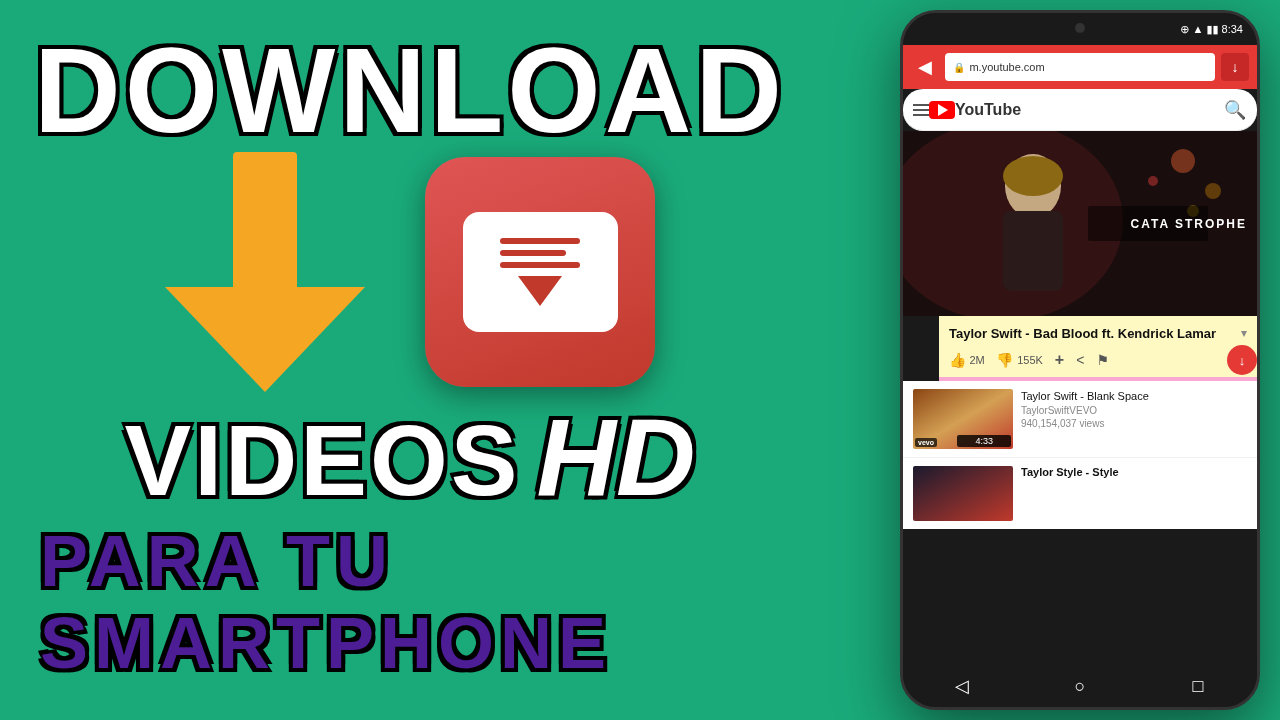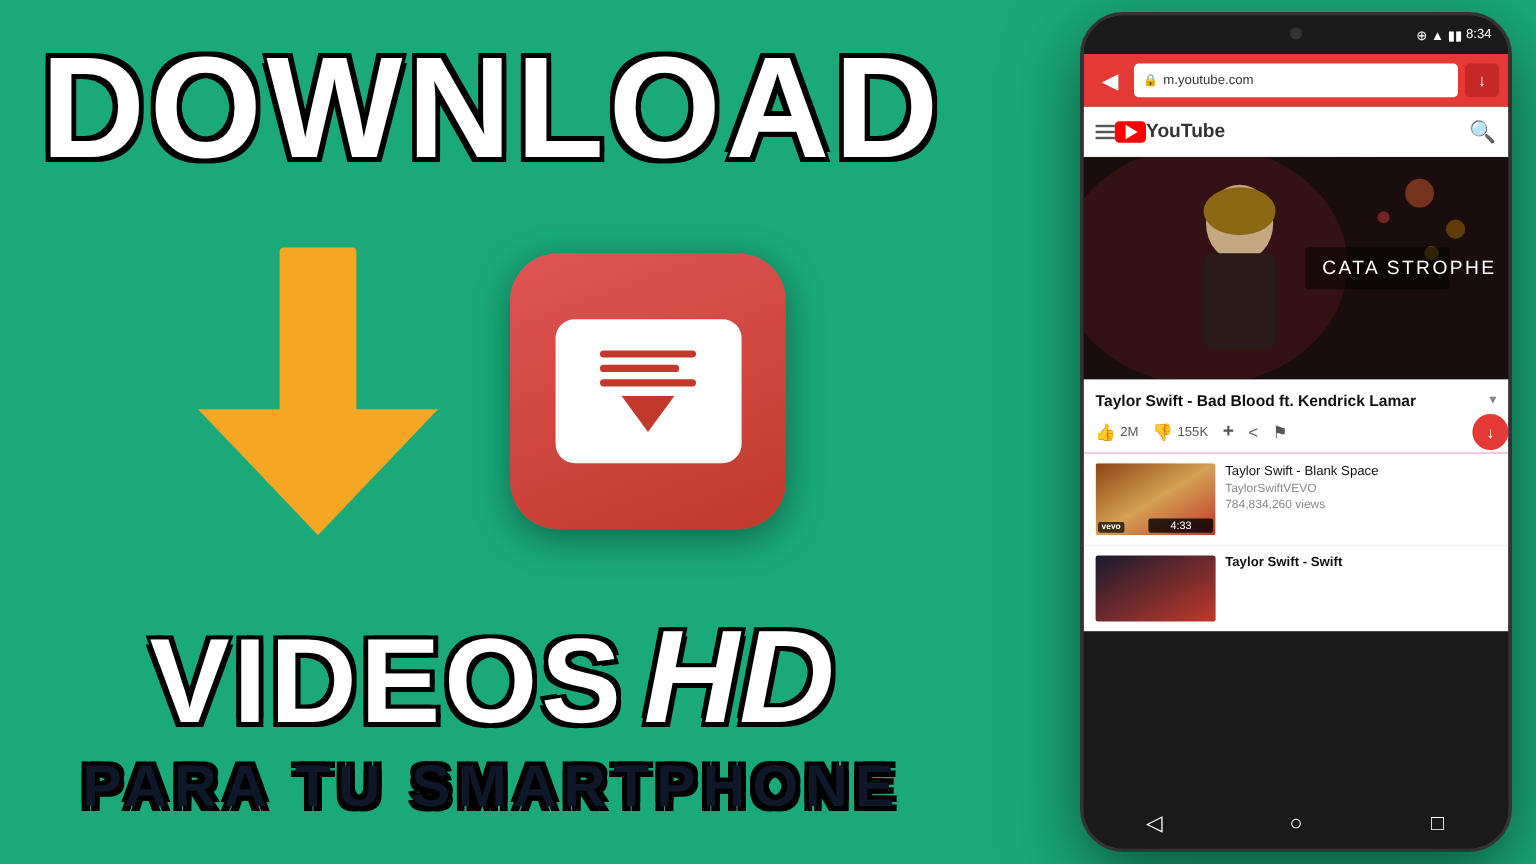--- a/index.html
+++ b/index.html
@@ -146,23 +146,23 @@
       font-style: italic;
       text-shadow:
         -4px -4px 0 #000,
          4px -4px 0 #000,
         -4px  4px 0 #000,
          4px  4px 0 #000;
       font-family: Impact, Arial Black, sans-serif;
     }
 
     .para-tu-text {
-      font-size: 49px;
+      font-size: 72px;
       font-weight: 900;
-      color: #0f172a;
+      color: #4c1d95;
       text-transform: uppercase;
       text-shadow:
         -4px -4px 0 #000,
          4px -4px 0 #000,
         -4px  4px 0 #000,
          4px  4px 0 #000;
       font-family: Impact, Arial Black, sans-serif;
       letter-spacing: 6px;
     }
 
@@ -267,20 +267,21 @@
 
     
     .yt-header {
       background: white;
       height: 42px;
       display: flex;
       align-items: center;
       padding: 0 10px;
       gap: 0;
       border-bottom: 1px solid #eee;
+      border-radius: 20px;
     }
 
     .hamburger {
       display: flex;
       flex-direction: column;
       gap: 3px;
     }
 
     .hamburger span {
       width: 16px;
@@ -334,31 +335,32 @@
       top: 0; left: 0; right: 0; bottom: 0;
       background: linear-gradient(to right, #2c1810 0%, #4a2020 30%, #1a0a0a 70%, #0d0d0d 100%);
     }
 
     .catastrophe-text {
       position: absolute;
       right: 10px;
       top: 50%;
       transform: translateY(-50%);
       color: white;
-      font-size: 16px;
-      font-weight: normal;
+      font-size: 12px;
+      font-weight: bold;
       letter-spacing: 2px;
       text-transform: uppercase;
     }
 
     
     .video-info {
-      background: #ffffff;
+      background: #fef9c3;
       padding: 10px 10px 8px 10px;
-      border-bottom: 1px solid #f9a8d4;
+      border-bottom: 4px solid #f9a8d4;
+      margin-left: 36px;
     }
 
     .video-title-row {
       display: flex;
       align-items: flex-start;
       justify-content: space-between;
     }
 
     .video-title-text {
       font-size: 13px;
@@ -651,31 +653,31 @@
 
     <div class="suggested-video">
       <div class="sugg-thumb">
         <div class="sugg-thumb-inner"></div>
         <div class="sugg-thumb-vevo">vevo</div>
         <div class="sugg-thumb-duration">4:33</div>
       </div>
       <div class="sugg-info">
         <div class="sugg-title">Taylor Swift - Blank Space</div>
         <div class="sugg-meta">TaylorSwiftVEVO</div>
-        <div class="sugg-meta">784,834,260 views</div>
+        <div class="sugg-meta">940,154,037 views</div>
       </div>
       <div class="sugg-download">
         <span>↓</span>
       </div>
     </div>
 
     <div class="sugg-video-2">
       <div class="sugg-thumb-2"></div>
       <div class="sugg-info">
-        <div class="sugg-title-2">Taylor Swift - Swift</div>
+        <div class="sugg-title-2">Taylor Style - Style</div>
       </div>
     </div>
 
     <div class="phone-nav">
       <div class="nav-btn">
         <span>◁</span>
       </div>
       <div class="nav-btn">
         <span>○</span>
       </div>

